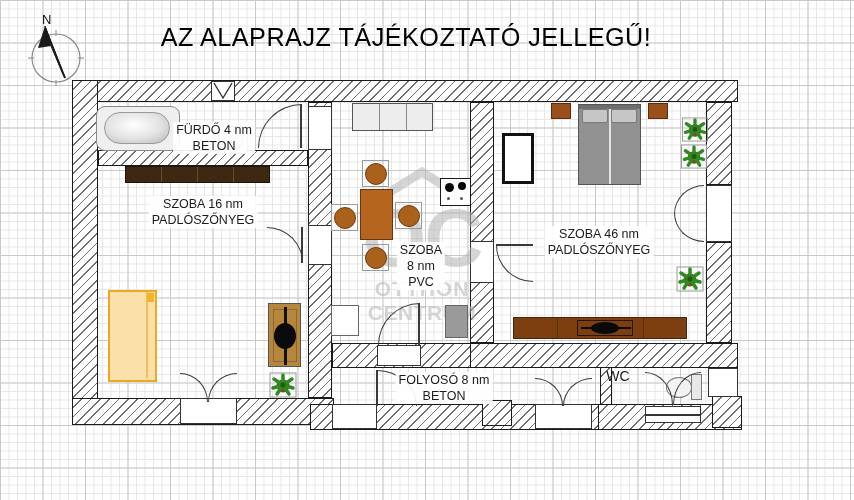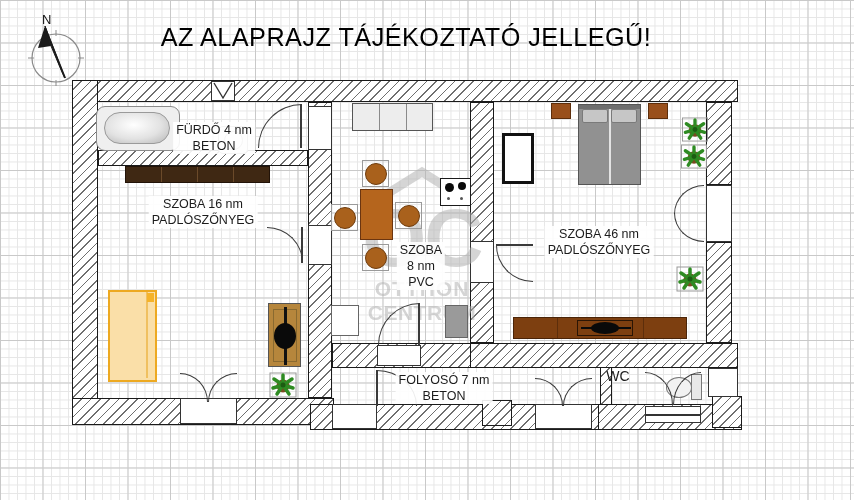--- a/index.html
+++ b/index.html
@@ -261,20 +261,20 @@
   <div class="lbl" style="left:421px;top:242px;">
     <div>SZOBA</div>
     <div>8 nm</div>
     <div>PVC</div>
   </div>
   <div class="lbl" style="left:599px;top:226px;">
     <div>SZOBA 46 nm</div>
     <div>PADLÓSZŐNYEG</div>
   </div>
   <div class="lbl" style="left:444px;top:372px;">
-    <div>FOLYOSÓ 7 nm</div>
+    <div>FOLYOSÓ 8 nm</div>
     <div>BETON</div>
   </div>
   <div class="lbl" style="left:618px;top:368px;font-size:14px;background:transparent;">
     <div>WC</div>
   </div>
 
 </div>
 
 </body></html>

